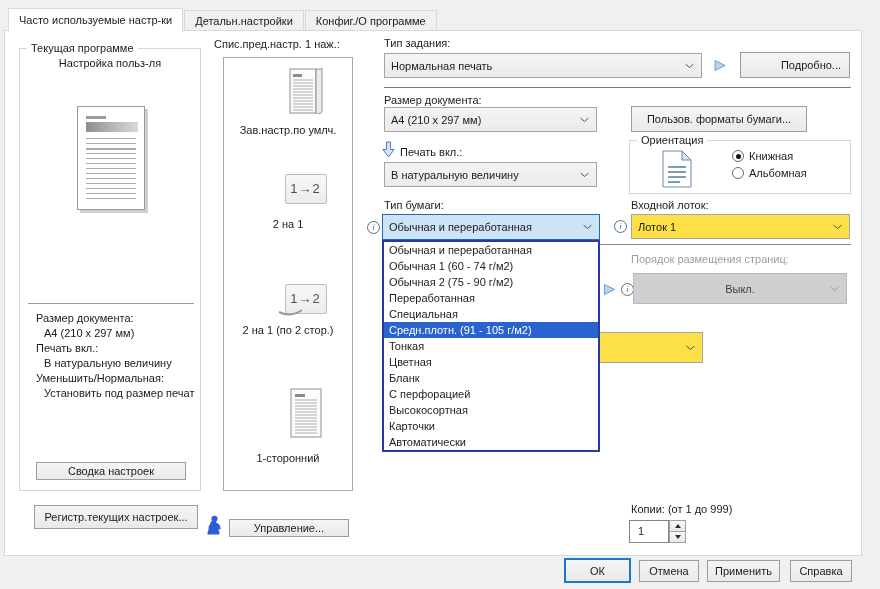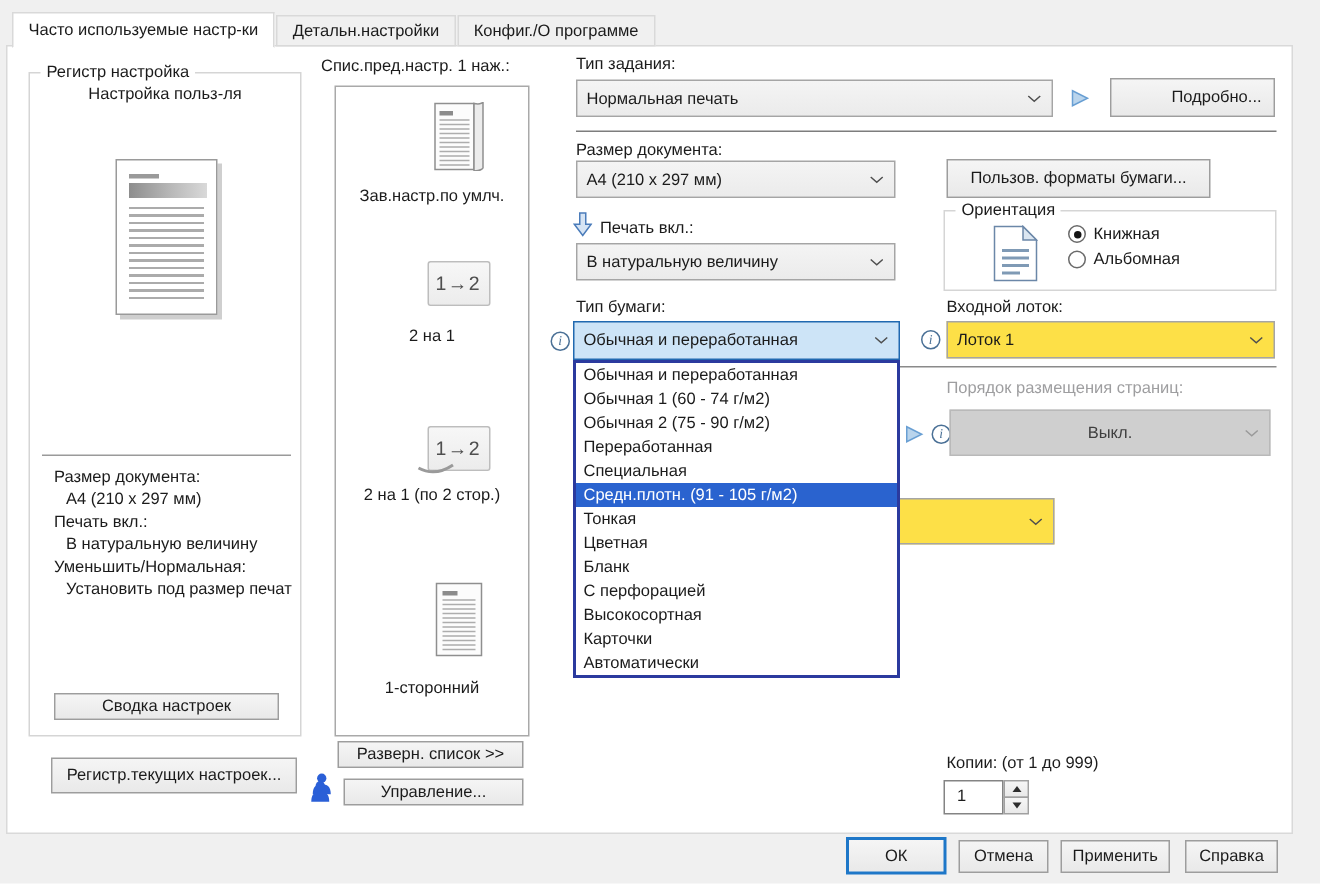--- a/index.html
+++ b/index.html
@@ -110,21 +110,21 @@
   #cb-docsize { left:379px; top:76px; width:213px; height:25px; }
   #btn-custom { left:626px; top:75px; width:176px; height:26px; }
 
   #ico-scale { position:absolute; left:377px; top:110px; line-height:0; }
   #lbl-printon { left:395px; top:115px; }
   #cb-printon { left:379px; top:131px; width:213px; height:25px; }
 
   #gb-orient { left:624px; top:109px; width:222px; height:54px; }
   #ico-page { position:absolute; left:32px; top:9px; line-height:0; }
   #orient-options { position:absolute; left:82px; top:9px; display:flex; flex-direction:column; gap:5px; }
-  .radio-row { display:flex; align-items:center; gap:5px; cursor:default; }
+  .radio-row { display:flex; align-items:center; gap:5px; cursor:default;margin-left:20px; }
   .radio { width:12px; height:12px; border:1px solid #6a6a6a; border-radius:50%; background:#fff; position:relative; flex:0 0 auto; }
   .radio.checked::after { content:''; position:absolute; inset:2.5px; background:#141414; border-radius:50%; }
 
   #lbl-paper { left:379px; top:168px; }
   #cb-paper { left:377px; top:183px; width:218px; height:26px; }
   #lbl-tray { left:626px; top:168px; }
   #cb-tray { left:626px; top:183px; width:219px; height:25px; }
   #sep2 { position:absolute; left:379px; top:213px; width:467px; height:1px; background:#8a8a8a; z-index:1; }
 
   .info {
@@ -160,21 +160,21 @@
 
 <div id="tabbar">
     <div class="tab active">Часто используемые настр-ки</div>
     <div class="tab">Детальн.настройки</div>
     <div class="tab">Конфиг./О программе</div>
   </div>
 
 <div id="page">
 
   <div class="groupbox" id="gb-current">
-    <span class="legend">Регистр настройка</span>
+    <span class="legend">Текущая программе</span>
     <div id="preset-name">Настройка польз-ля</div>
     <div id="preview">
       <div id="pv-title"></div>
       <div id="pv-band"></div>
       <div id="pv-lines"></div>
     </div>
     <div id="gb-divider"></div>
     <div id="summary">
         <div class="sum-label">Размер документа:</div>
         <div class="sum-value">A4 (210 x 297 мм)</div>
@@ -225,21 +225,20 @@
             <line x1="5" y1="24" x2="27" y2="24" stroke="#adadad" stroke-width="1"></line>
             <line x1="5" y1="27" x2="27" y2="27" stroke="#adadad" stroke-width="1"></line>
             <line x1="5" y1="30" x2="27" y2="30" stroke="#adadad" stroke-width="1"></line>
             <line x1="5" y1="33" x2="27" y2="33" stroke="#adadad" stroke-width="1"></line>
             <line x1="5" y1="36" x2="27" y2="36" stroke="#adadad" stroke-width="1"></line>
             <line x1="5" y1="39" x2="27" y2="39" stroke="#adadad" stroke-width="1"></line>
             <line x1="5" y1="42" x2="27" y2="42" stroke="#adadad" stroke-width="1"></line>
             <line x1="5" y1="45" x2="27" y2="45" stroke="#adadad" stroke-width="1"></line>
      </svg></span><div class="preset-label" style="margin-top: 12px;">1-сторонний</div></div>
     </div>
-  <button class="btn" id="btn-expand">Разверн. список &gt;&gt;</button>
   <button class="btn" id="btn-manage">Управление...</button>
   <span class="user-ico" id="user2">
     <svg width="13" height="15" viewBox="0 0 13 15">
         <circle cx="6.5" cy="3.8" r="3.1" fill="#2a5fd7"></circle>
         <path d="M0.5 14.5 C0.5 9 3 7.8 6.5 7.8 C10 7.8 12.5 9 12.5 14.5 Z" fill="#2a5fd7"></path>
       </svg>
   </span>
 
   <div class="lbl" id="lbl-job">Тип задания:</div>
   <div class="combo" id="cb-job">

